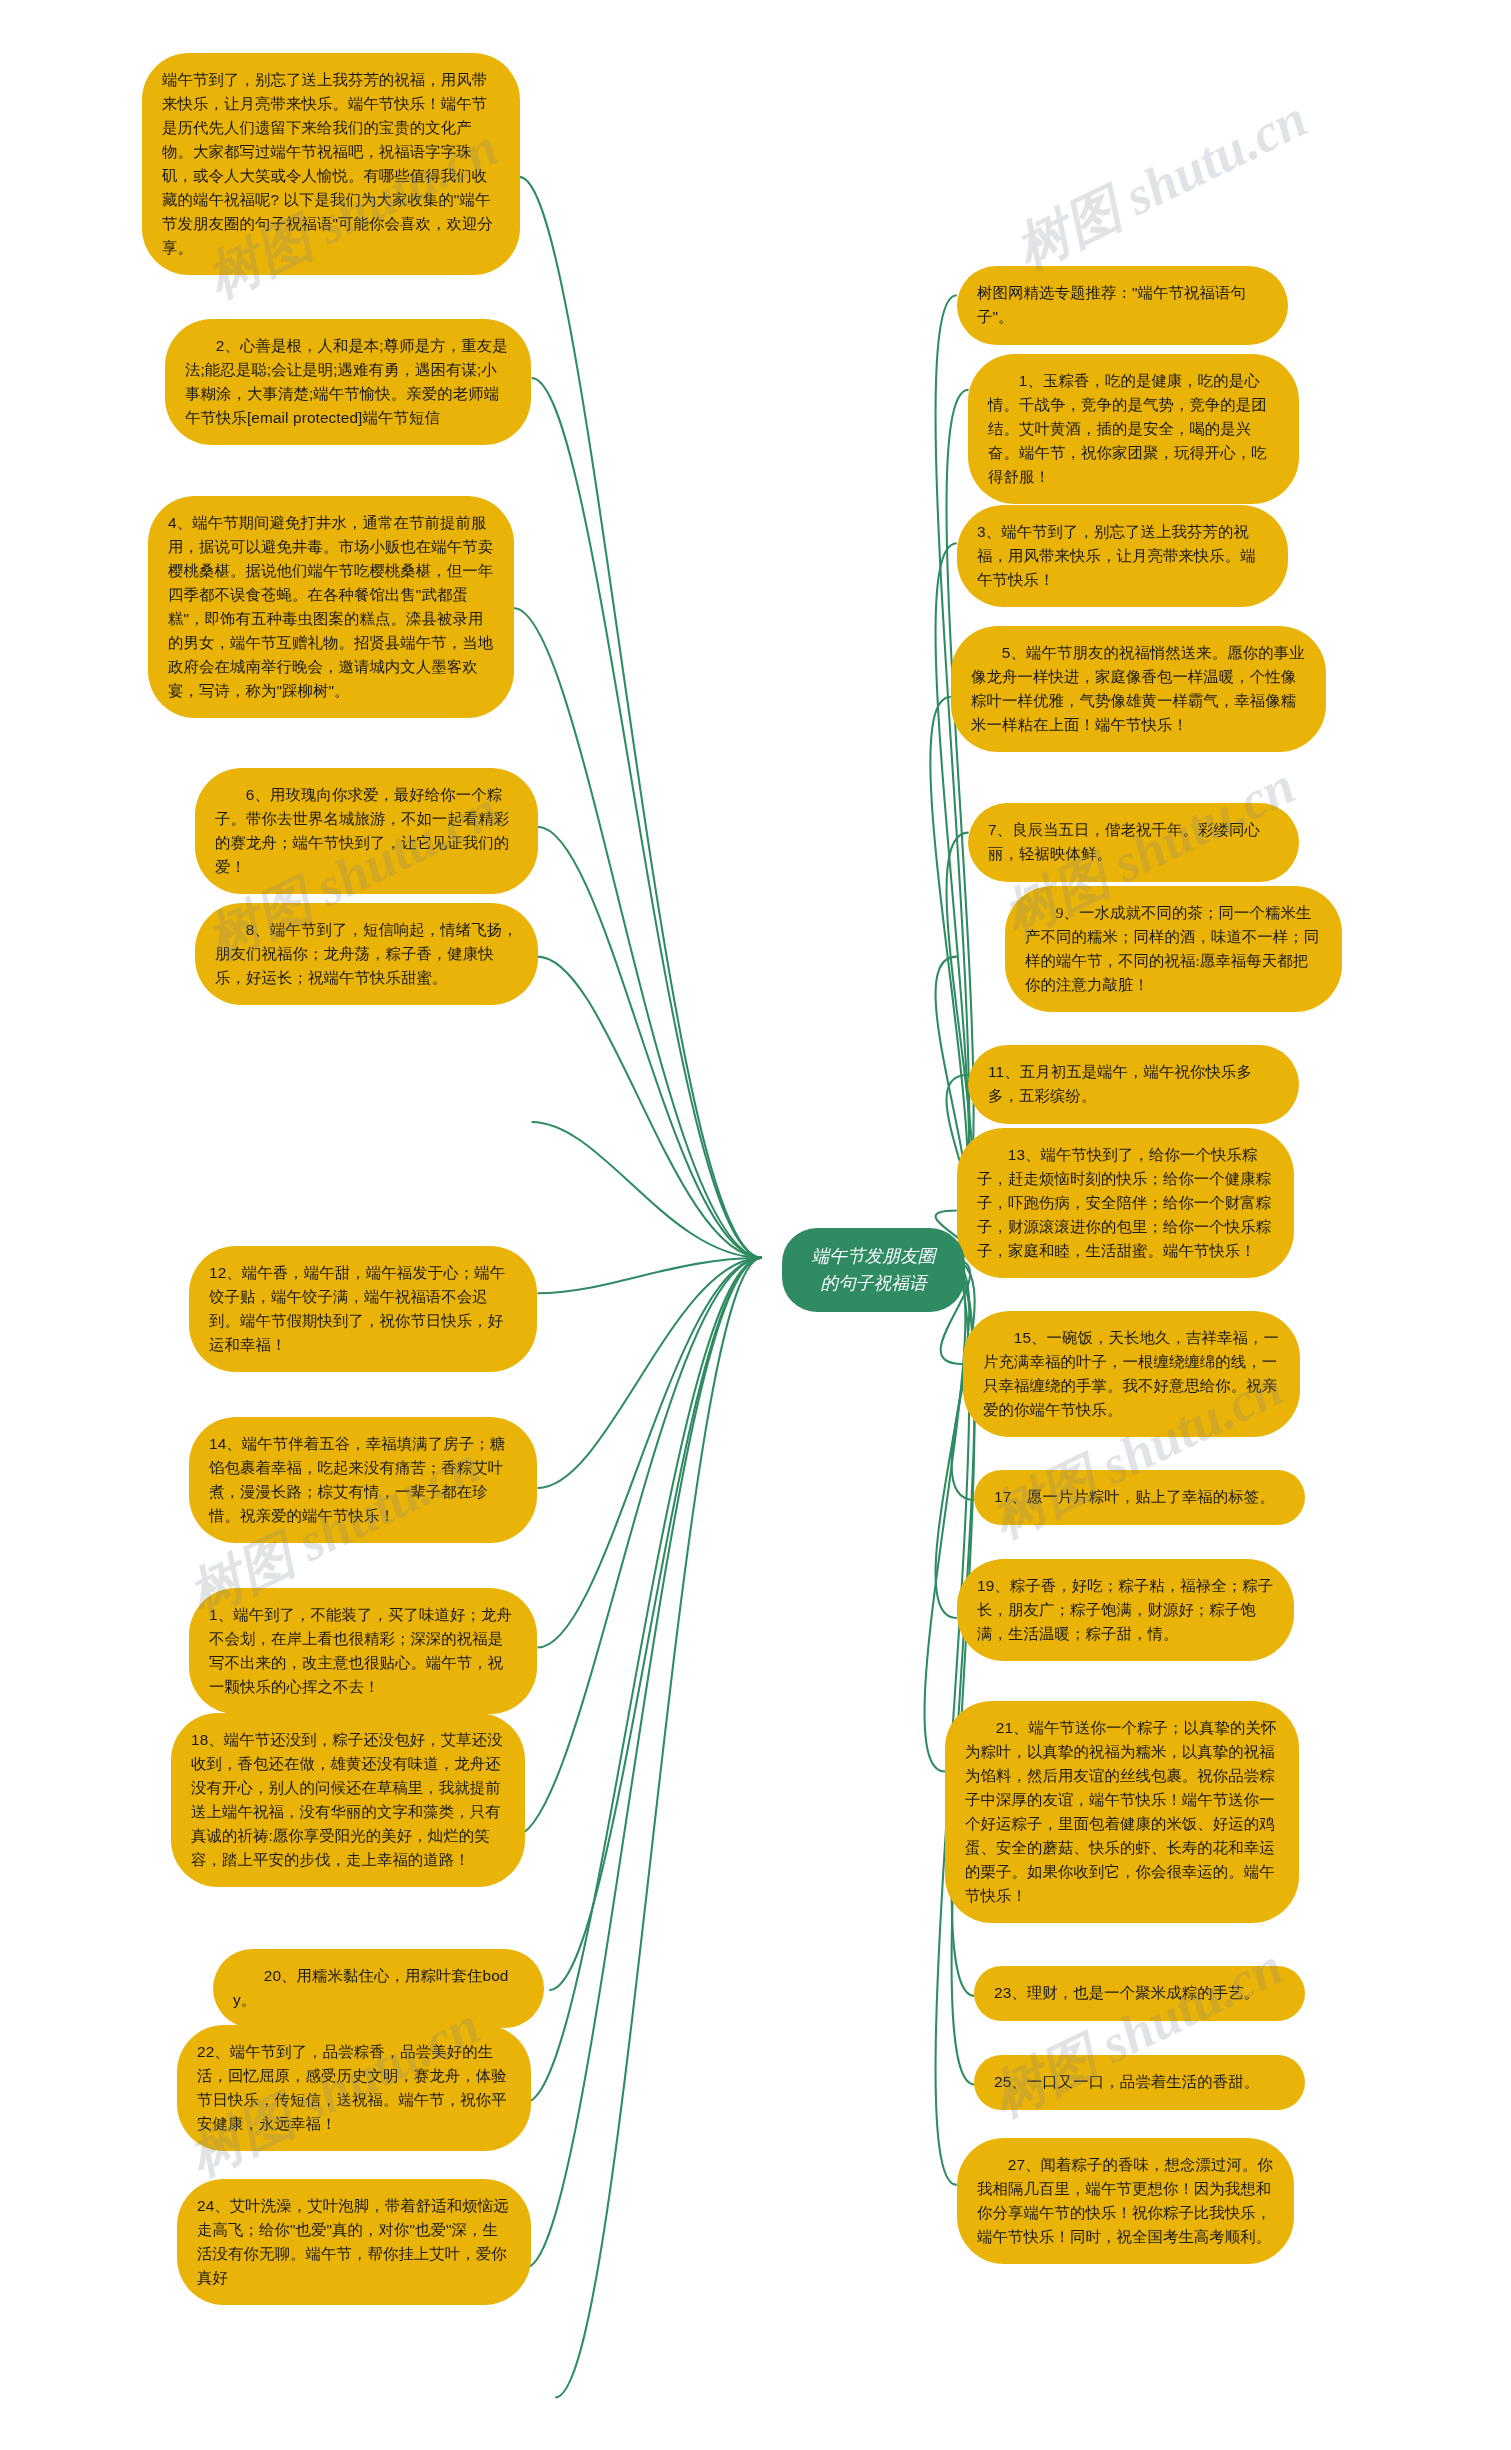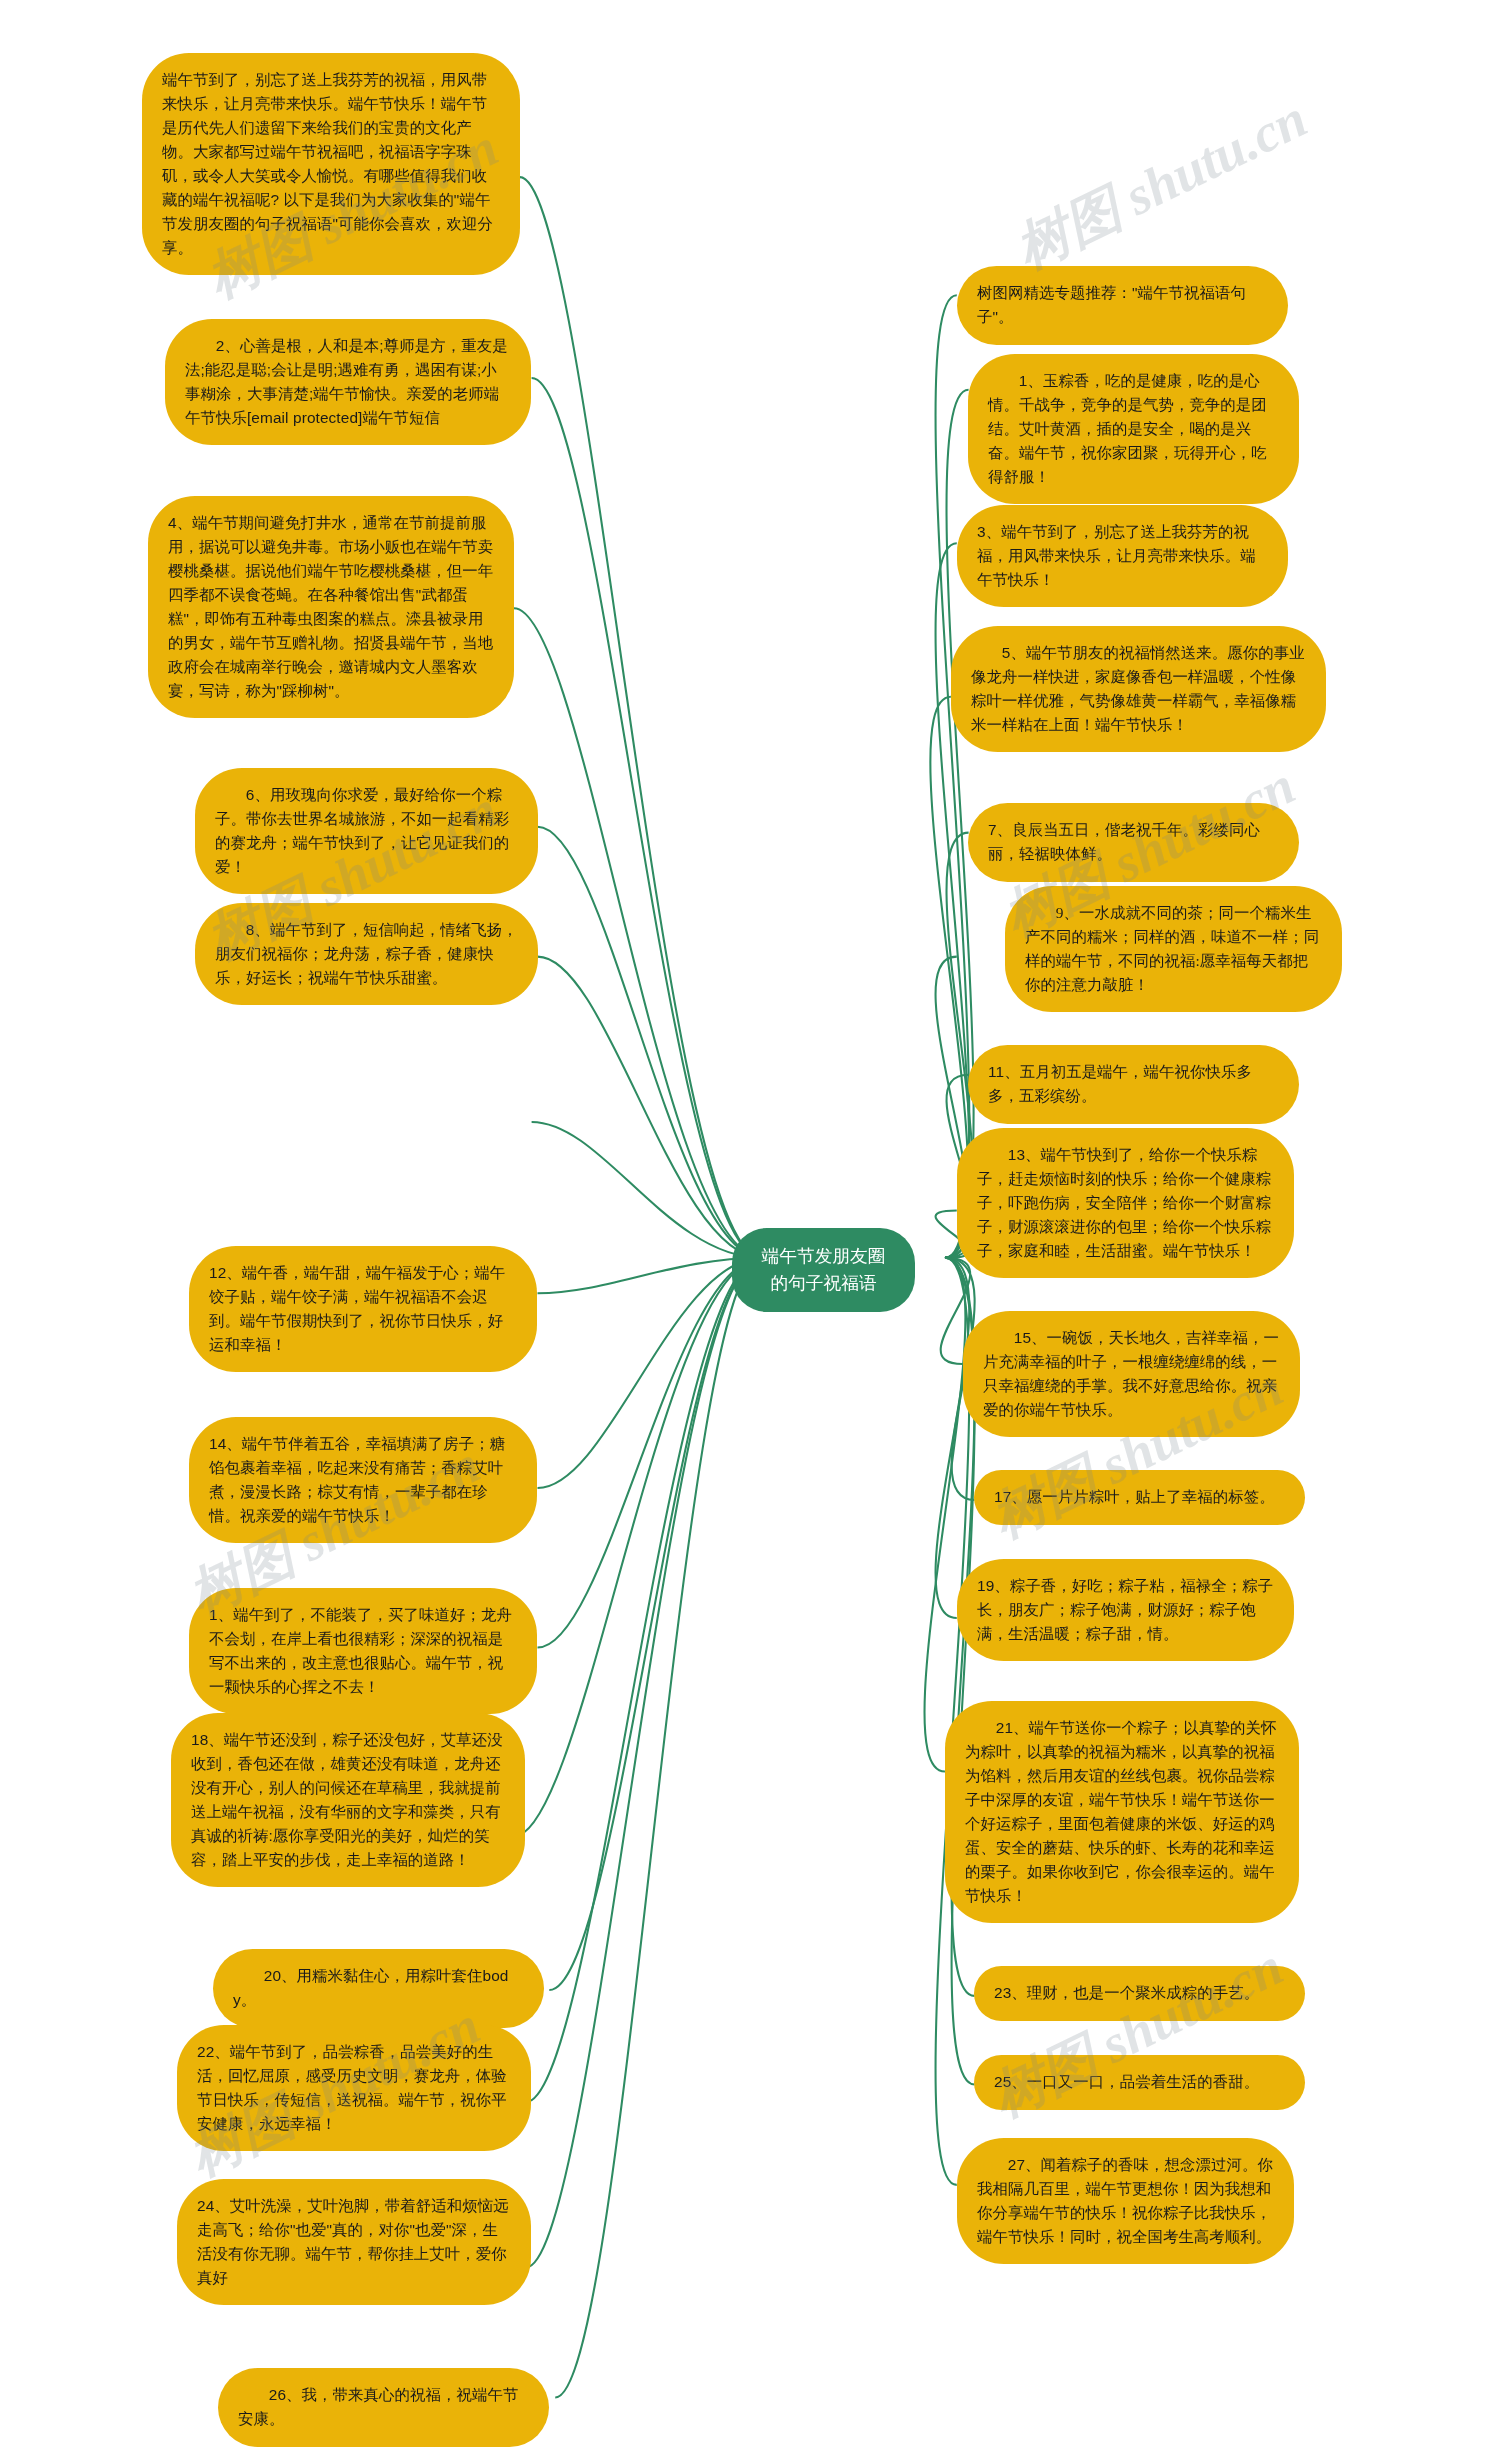--- a/index.html
+++ b/index.html
@@ -94,21 +94,21 @@
       <path d="M1600,2130 C1730,2130 1510,2310 1630,2310"></path>
       <path d="M1600,2130 C1740,2130 1530,2540 1650,2540"></path>
       <path d="M1600,2130 C1730,2130 1500,2740 1620,2740"></path>
       <path d="M1600,2130 C1720,2130 1480,3000 1600,3000"></path>
       <path d="M1600,2130 C1740,2130 1530,3380 1650,3380"></path>
       <path d="M1600,2130 C1740,2130 1530,3530 1650,3530"></path>
       <path d="M1600,2130 C1730,2130 1500,3700 1620,3700"></path>
     </g>
   </svg>
 
-  <div class="root" style="left:732px; top:1228px; width:183px;">
+  <div class="root" style="left:782px; top:1228px; width:183px;font-style:italic;">
     <span>端午节发朋友圈的句子祝福语</span>
   </div>
 
   <div class="node noindent" style="left:142px; top:53px; width:378px;">端午节到了，别忘了送上我芬芳的祝福，用风带来快乐，让月亮带来快乐。端午节快乐！端午节是历代先人们遗留下来给我们的宝贵的文化产物。大家都写过端午节祝福吧，祝福语字字珠矶，或令人大笑或令人愉悦。有哪些值得我们收藏的端午祝福呢? 以下是我们为大家收集的"端午节发朋友圈的句子祝福语"可能你会喜欢，欢迎分享。</div>
 
   <div class="node" style="left:165px; top:319px; width:366px;">2、心善是根，人和是本;尊师是方，重友是法;能忍是聪;会让是明;遇难有勇，遇困有谋;小事糊涂，大事清楚;端午节愉快。亲爱的老师端午节快乐[email protected]端午节短信</div>
 
   <div class="node noindent" style="left:148px; top:496px; width:366px;">4、端午节期间避免打井水，通常在节前提前服用，据说可以避免井毒。市场小贩也在端午节卖樱桃桑椹。据说他们端午节吃樱桃桑椹，但一年四季都不误食苍蝇。在各种餐馆出售"武都蛋糕"，即饰有五种毒虫图案的糕点。滦县被录用的男女，端午节互赠礼物。招贤县端午节，当地政府会在城南举行晚会，邀请城内文人墨客欢宴，写诗，称为"踩柳树"。</div>
 
   <div class="node" style="left:195px; top:768px; width:343px;">6、用玫瑰向你求爱，最好给你一个粽子。带你去世界名城旅游，不如一起看精彩的赛龙舟；端午节快到了，让它见证我们的爱！</div>
@@ -123,21 +123,20 @@
   <div class="node noindent" style="left:189px; top:1588px; width:348px;">1、端午到了，不能装了，买了味道好；龙舟不会划，在岸上看也很精彩；深深的祝福是写不出来的，改主意也很贴心。端午节，祝一颗快乐的心挥之不去！</div>
 
   <div class="node noindent" style="left:171px; top:1713px; width:354px;">18、端午节还没到，粽子还没包好，艾草还没收到，香包还在做，雄黄还没有味道，龙舟还没有开心，别人的问候还在草稿里，我就提前送上端午祝福，没有华丽的文字和藻类，只有真诚的祈祷:愿你享受阳光的美好，灿烂的笑容，踏上平安的步伐，走上幸福的道路！</div>
 
   <div class="node" style="left:213px; top:1949px; width:331px;">20、用糯米黏住心，用粽叶套住body。</div>
 
   <div class="node noindent" style="left:177px; top:2025px; width:354px;">22、端午节到了，品尝粽香，品尝美好的生活，回忆屈原，感受历史文明，赛龙舟，体验节日快乐，传短信，送祝福。端午节，祝你平安健康，永远幸福！</div>
 
   <div class="node noindent" style="left:177px; top:2179px; width:354px;">24、艾叶洗澡，艾叶泡脚，带着舒适和烦恼远走高飞；给你"也爱"真的，对你"也爱"深，生活没有你无聊。端午节，帮你挂上艾叶，爱你真好</div>
 
-  <div class="node" style="left:218px; top:2368px; width:331px;">26、我，带来真心的祝福，祝端午节安康。</div>
 
   <div class="node noindent" style="left:957px; top:266px; width:331px;">树图网精选专题推荐："端午节祝福语句子"。</div>
 
   <div class="node" style="left:968px; top:354px; width:331px;">1、玉粽香，吃的是健康，吃的是心情。千战争，竞争的是气势，竞争的是团结。艾叶黄酒，插的是安全，喝的是兴奋。端午节，祝你家团聚，玩得开心，吃得舒服！</div>
 
   <div class="node noindent" style="left:957px; top:505px; width:331px;">3、端午节到了，别忘了送上我芬芳的祝福，用风带来快乐，让月亮带来快乐。端午节快乐！</div>
 
   <div class="node" style="left:951px; top:626px; width:375px;">5、端午节朋友的祝福悄然送来。愿你的事业像龙舟一样快进，家庭像香包一样温暖，个性像粽叶一样优雅，气势像雄黄一样霸气，幸福像糯米一样粘在上面！端午节快乐！</div>
 
   <div class="node noindent" style="left:968px; top:803px; width:331px;">7、良辰当五日，偕老祝千年。彩缕同心丽，轻裾映体鲜。</div>

